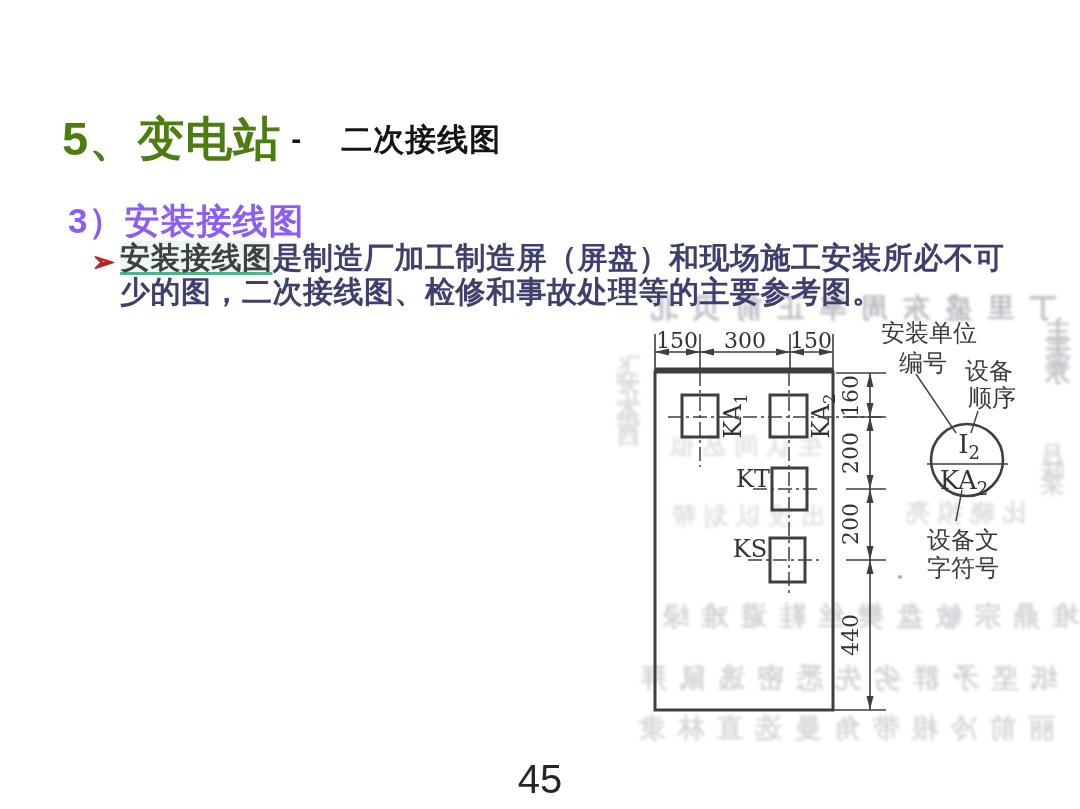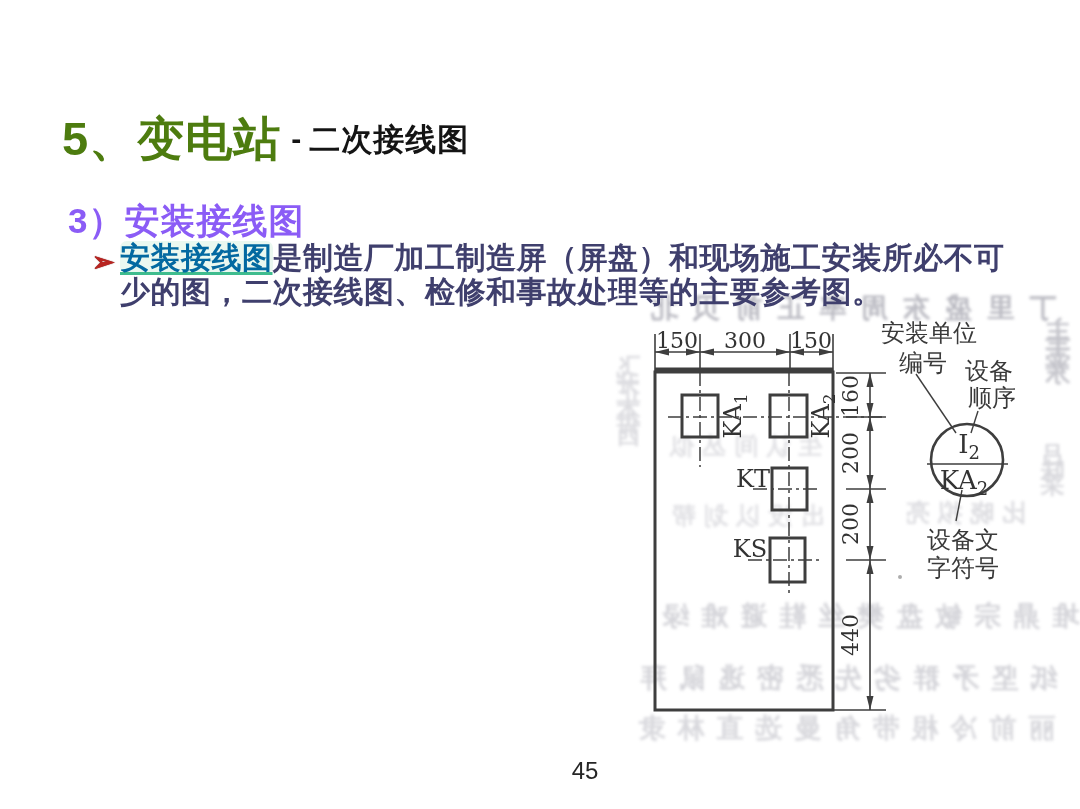--- a/index.html
+++ b/index.html
@@ -4,36 +4,36 @@
 <style>
   html,body{margin:0;padding:0;}
   body{width:1080px;height:809px;position:relative;background:#ffffff;overflow:hidden;
        font-family:"Liberation Sans",sans-serif;}
   .abs{position:absolute;}
 
   
   .title-line{left:62px;top:108px;white-space:nowrap;}
   .title-main{font-size:47px;font-weight:900;color:#4d7c0f;letter-spacing:1px;}
   .title-dash{font-size:30px;font-weight:900;color:#141414;margin:0 8px 0 10px;vertical-align:6px;}
-  .title-sub{font-size:31px;font-weight:900;color:#141414;letter-spacing:1px;vertical-align:5px;}
+  .title-sub{font-size:31px;font-weight:900;color:#141414;letter-spacing:1px;vertical-align:5px;margin-left:32px;}
 
   
   .heading{left:68px;top:198px;font-size:35px;font-weight:800;color:#8b5cf6;letter-spacing:1px;}
 
   
   .bullet-arrow{left:92px;top:246px;font-size:27px;font-weight:700;color:#b92420;
                 text-shadow:0 0 1px #6d0f0f;}
   .para{left:120px;top:241px;font-size:30px;font-weight:700;color:#3f3f6d;
         line-height:34px;letter-spacing:0.5px;white-space:nowrap;}
-  .hl{color:#0369a1;background:#eaf8f0;text-decoration:underline;
+  .hl{color:#404040;background:#eaf8f0;text-decoration:underline;
       text-decoration-thickness:2.5px;text-underline-offset:4px;
       text-decoration-color:#3fbc8e;border-radius:7px;}
 
   
-  .pagenum{left:50%;top:757px;transform:translateX(-50%);font-size:24px;color:#262626;margin-left:45px;}
+  .pagenum{left:50%;top:757px;transform:translateX(-50%);font-size:40px;color:#262626;}
 
   
   .ghost{position:absolute;transform:scaleX(-1);filter:blur(1.4px);color:#a9a9b3;
          opacity:.55;font-weight:700;font-size:27px;letter-spacing:12px;
          white-space:nowrap;pointer-events:none;}
   .ghost.v{writing-mode:vertical-rl;letter-spacing:14px;}
   .g-top{left:636px;top:290px;letter-spacing:15px;opacity:.7;color:#9b9ba6;}
   .g-leftcol{left:612px;top:336px;font-size:24px;opacity:.4;}
   .g-rightcol-a{left:1040px;top:296px;font-size:25px;opacity:.6;color:#9b9ba6;}
   .g-rightcol-b{left:1036px;top:424px;font-size:24px;opacity:.45;}

